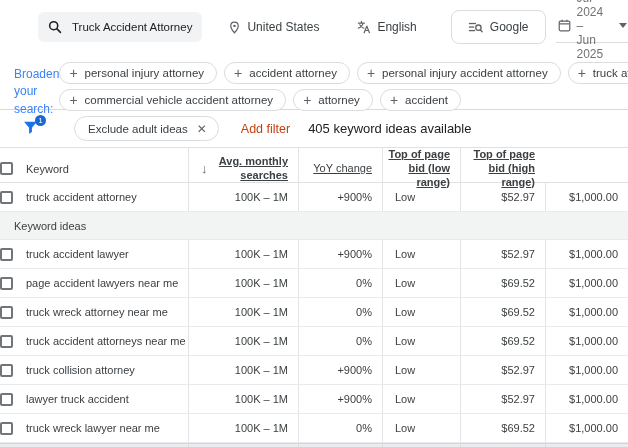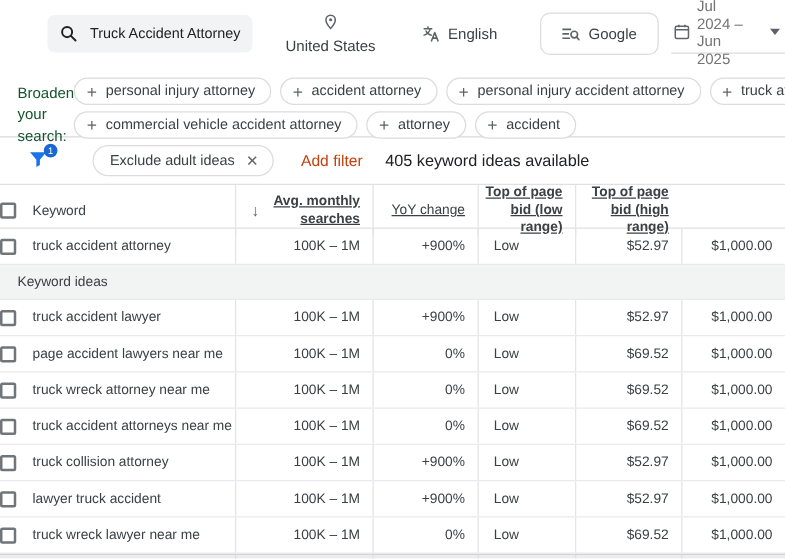--- a/index.html
+++ b/index.html
@@ -6,32 +6,32 @@
   html,body { background:#fff; }
   body { font-family: "Liberation Sans", "DejaVu Sans", sans-serif; color:#202124; }
   .app { position:relative; width:628px; height:447px; background:#fff; overflow:hidden; }
 
   
   .topbar { height:54px; display:flex; align-items:center; padding-left:38px; }
   .searchbox { display:flex; align-items:center; gap:10px; width:172px; height:30px;
                background:#f1f3f4; border-radius:6px; padding:0 10px; }
   .searchbox .txt { font-size:11.5px; color:#202124; white-space:nowrap; }
   .tb-item { display:flex; align-items:center; gap:6px; font-size:12px; color:#3c4043; white-space:nowrap; }
-  .loc { margin-left:26px;flex-direction:column; }
+  .loc { margin-left:26px; }
   .lang { margin-left:38px; }
   .netbox { margin-left:34px; height:34px; border:1px solid #dadce0; border-radius:8px;
             display:flex; align-items:center; gap:7px; padding:0 16px; color:#3c4043; font-size:12px; }
   .daterange { margin-left:10px; display:flex; align-items:center; gap:6px; font-size:12px; color:#737373;
                border-bottom:1px solid #dadce0; height:32px; padding:0 4px 2px 2px; }
   .caret { width:0; height:0; border-left:4px solid transparent; border-right:4px solid transparent;
            border-top:5px solid #5f6368; margin-left:10px; }
 
   
   .broaden { height:56px; display:flex; padding:6px 0 0 14px; border-bottom:1px solid #d7d9db; }
-  .broaden-label { width:84px; font-size:12px; color:#14532d; line-height:1.45; padding-top:6px; }
+  .broaden-label { width:84px; font-size:12px; color:#3b82f6; line-height:1.45; padding-top:6px; }
   .chipcol { display:flex; flex-direction:column; gap:5px; padding-top:2px; }
   .chiprow { display:flex; gap:7px; }
   .chip { display:flex; align-items:center; gap:7px; height:22px; padding:0 12px 0 9px;
           border:1px solid #dadce0; border-radius:12px; font-size:11.5px; color:#3c4043;
           background:#fff; white-space:nowrap; }
   .chip .plus { font-size:14px; color:#5f6368; line-height:1; }
 
   
   .filterbar { height:37px; display:flex; align-items:center; padding-left:22px; }
   .funnel-wrap { position:relative; width:20px; height:20px; }

